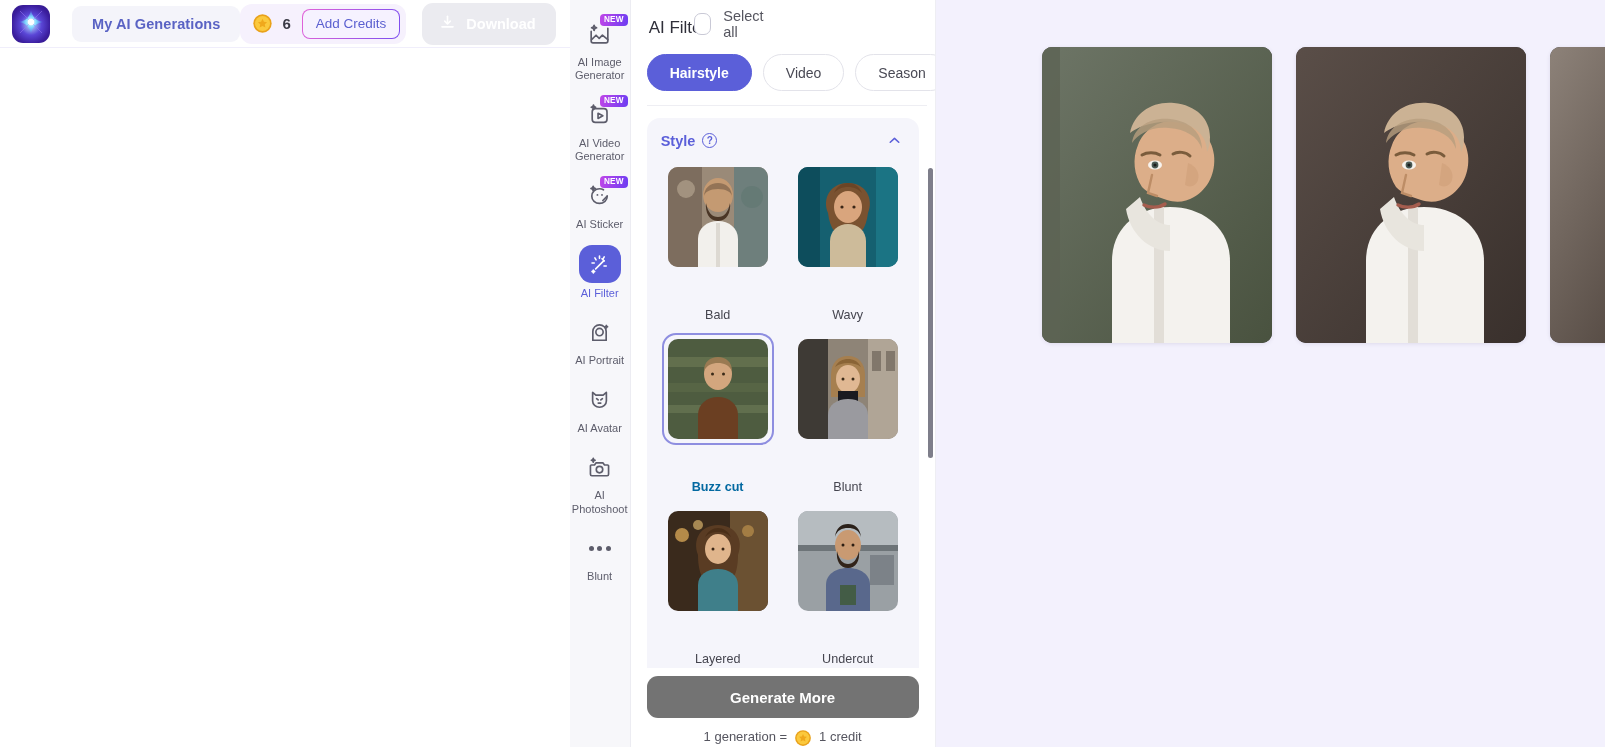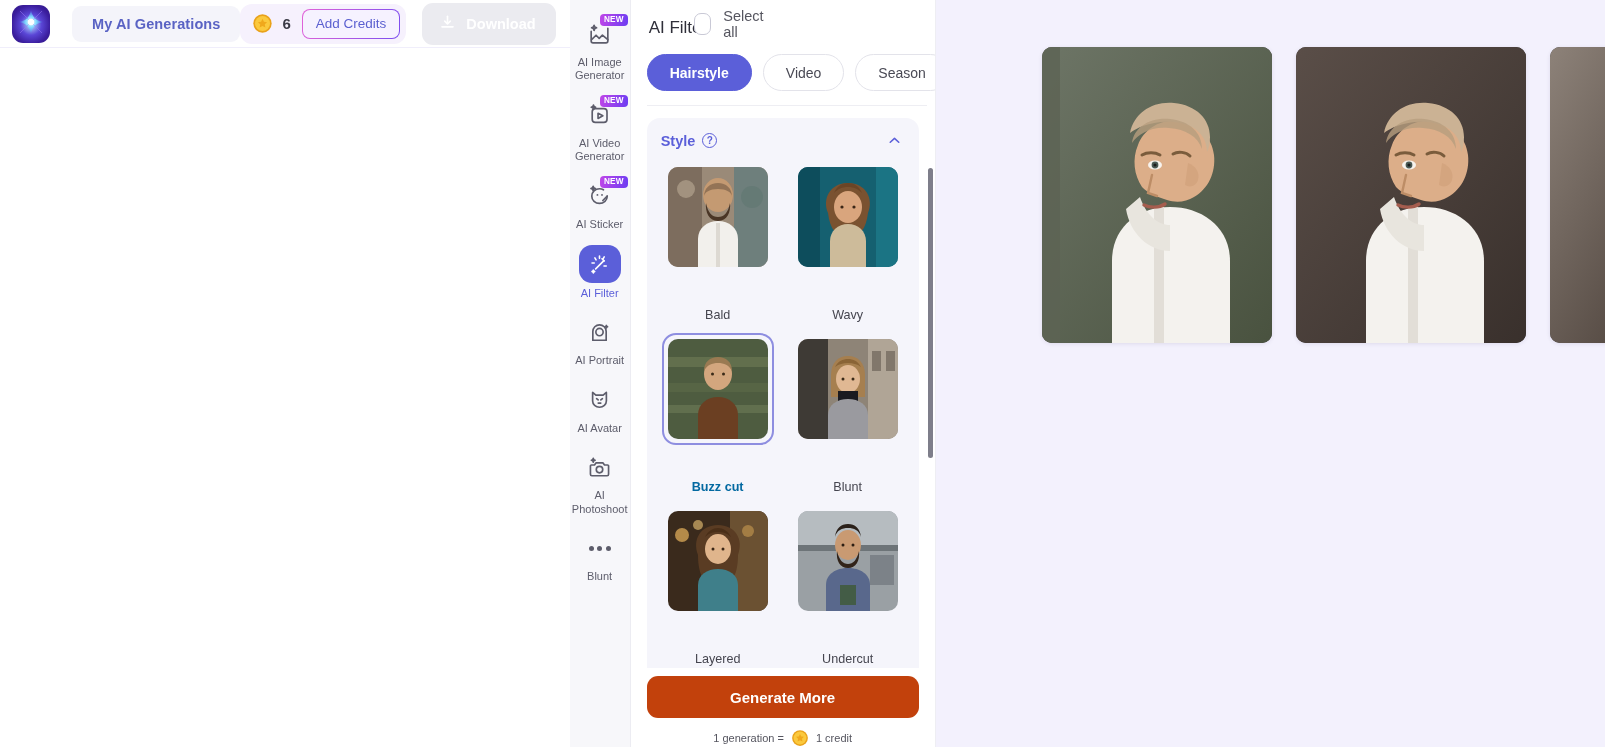--- a/index.html
+++ b/index.html
@@ -142,27 +142,27 @@
   .thumb-wrap { padding: 4px; border-radius: 14px; border: 2px solid transparent; }
   .style-item.selected .thumb-wrap { border-color: #8e8ee0; }
   .thumb {
     width: 100px; height: 100px; border-radius: 10px; overflow: hidden; position: relative;
   }
   .style-name { font-size: 12.6px; color: #45454f; margin: 4px 0 9px; }
   .style-item.selected .style-name { color: #0369a1; font-weight: 700; }
 
   .panel-foot { padding: 8px 16px 0; flex: 0 0 auto; }
   .gen-more {
-    width: 100%; height: 42px; border-radius: 11px; background: #c2410c; color: #fff;
+    width: 100%; height: 42px; border-radius: 11px; background: #737373; color: #fff;
     font-size: 15px; font-weight: 700; display: flex; align-items: center;
     justify-content: center; cursor: pointer; border: none;
   }
   .credit-note {
-    display: flex; align-items: center; justify-content: center; gap: 7px;
-    font-size: 11px; color: #55555f; margin-top: 11px;
+    display: flex; align-items: flex-start; justify-content: center; gap: 7px;
+    font-size: 13px; color: #55555f; margin-top: 11px;
   }
   .credit-note .coin { width: 18px; height: 18px; flex: 0 0 18px; }
 
   .panel-sb {
     position: absolute; right: 2px; top: 168px; width: 5px; height: 290px;
     background: #7e7e8a; border-radius: 3px; cursor: pointer;
   }
 
   
   .canvas {

